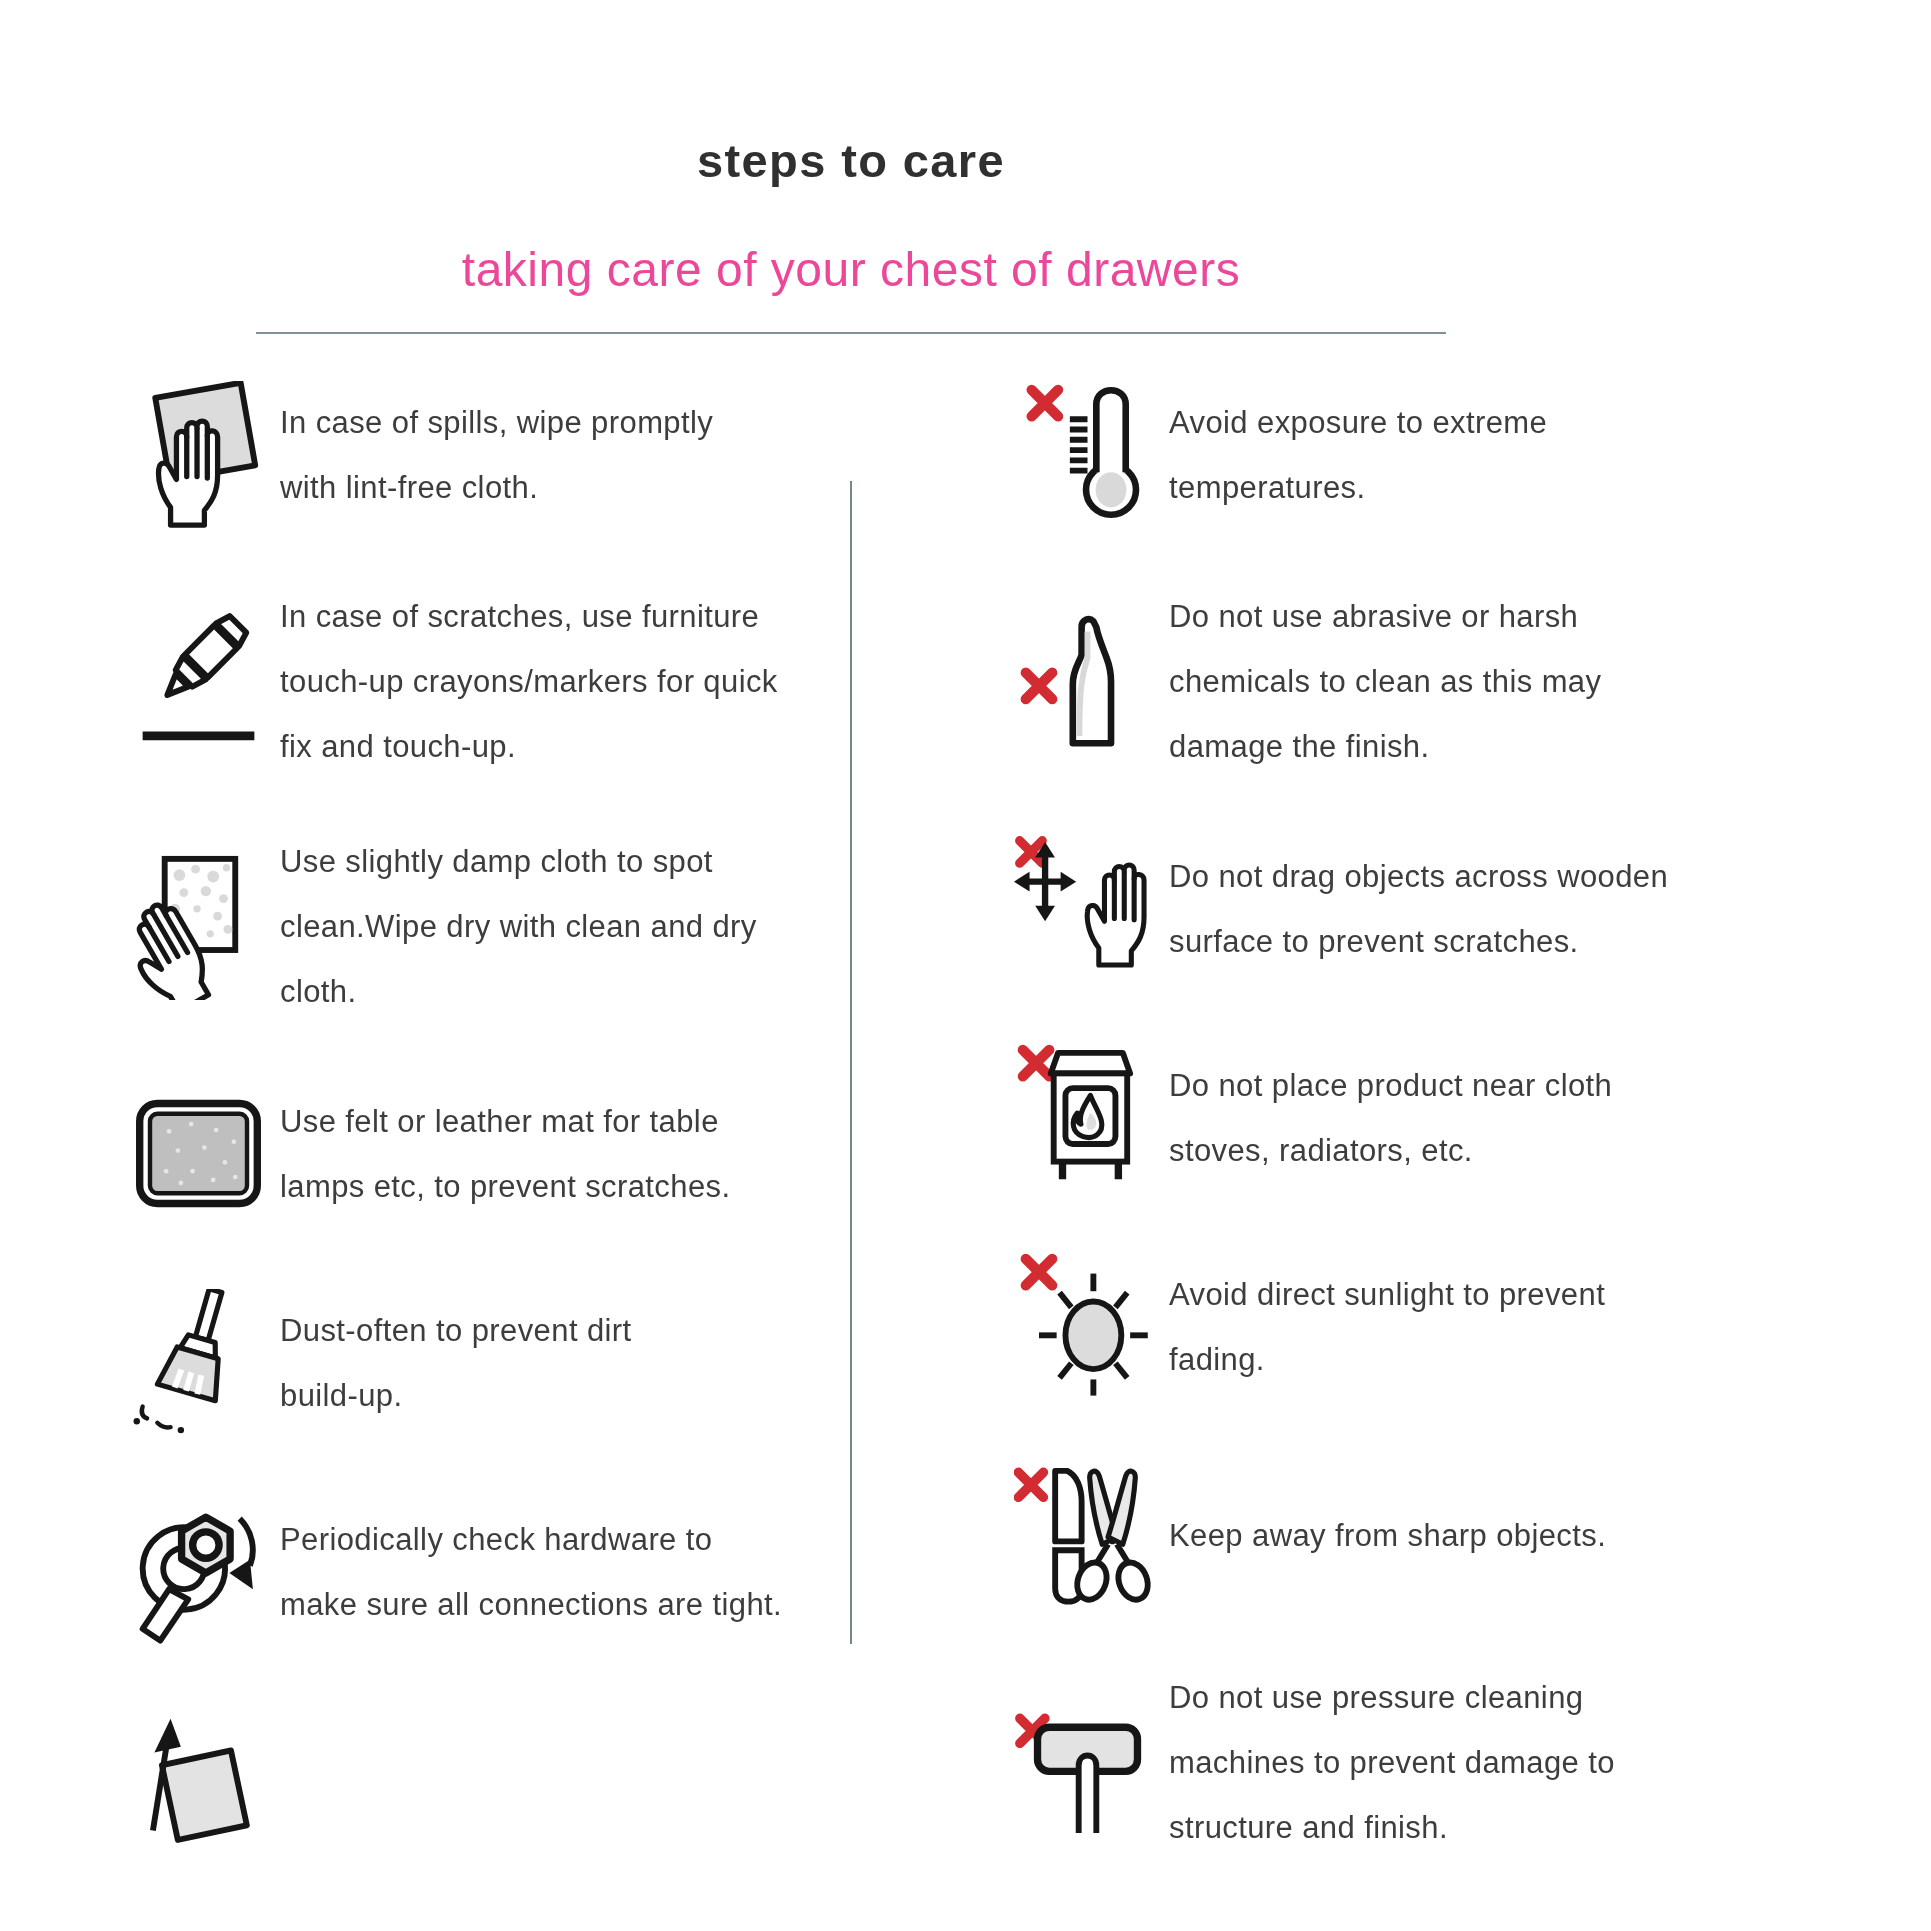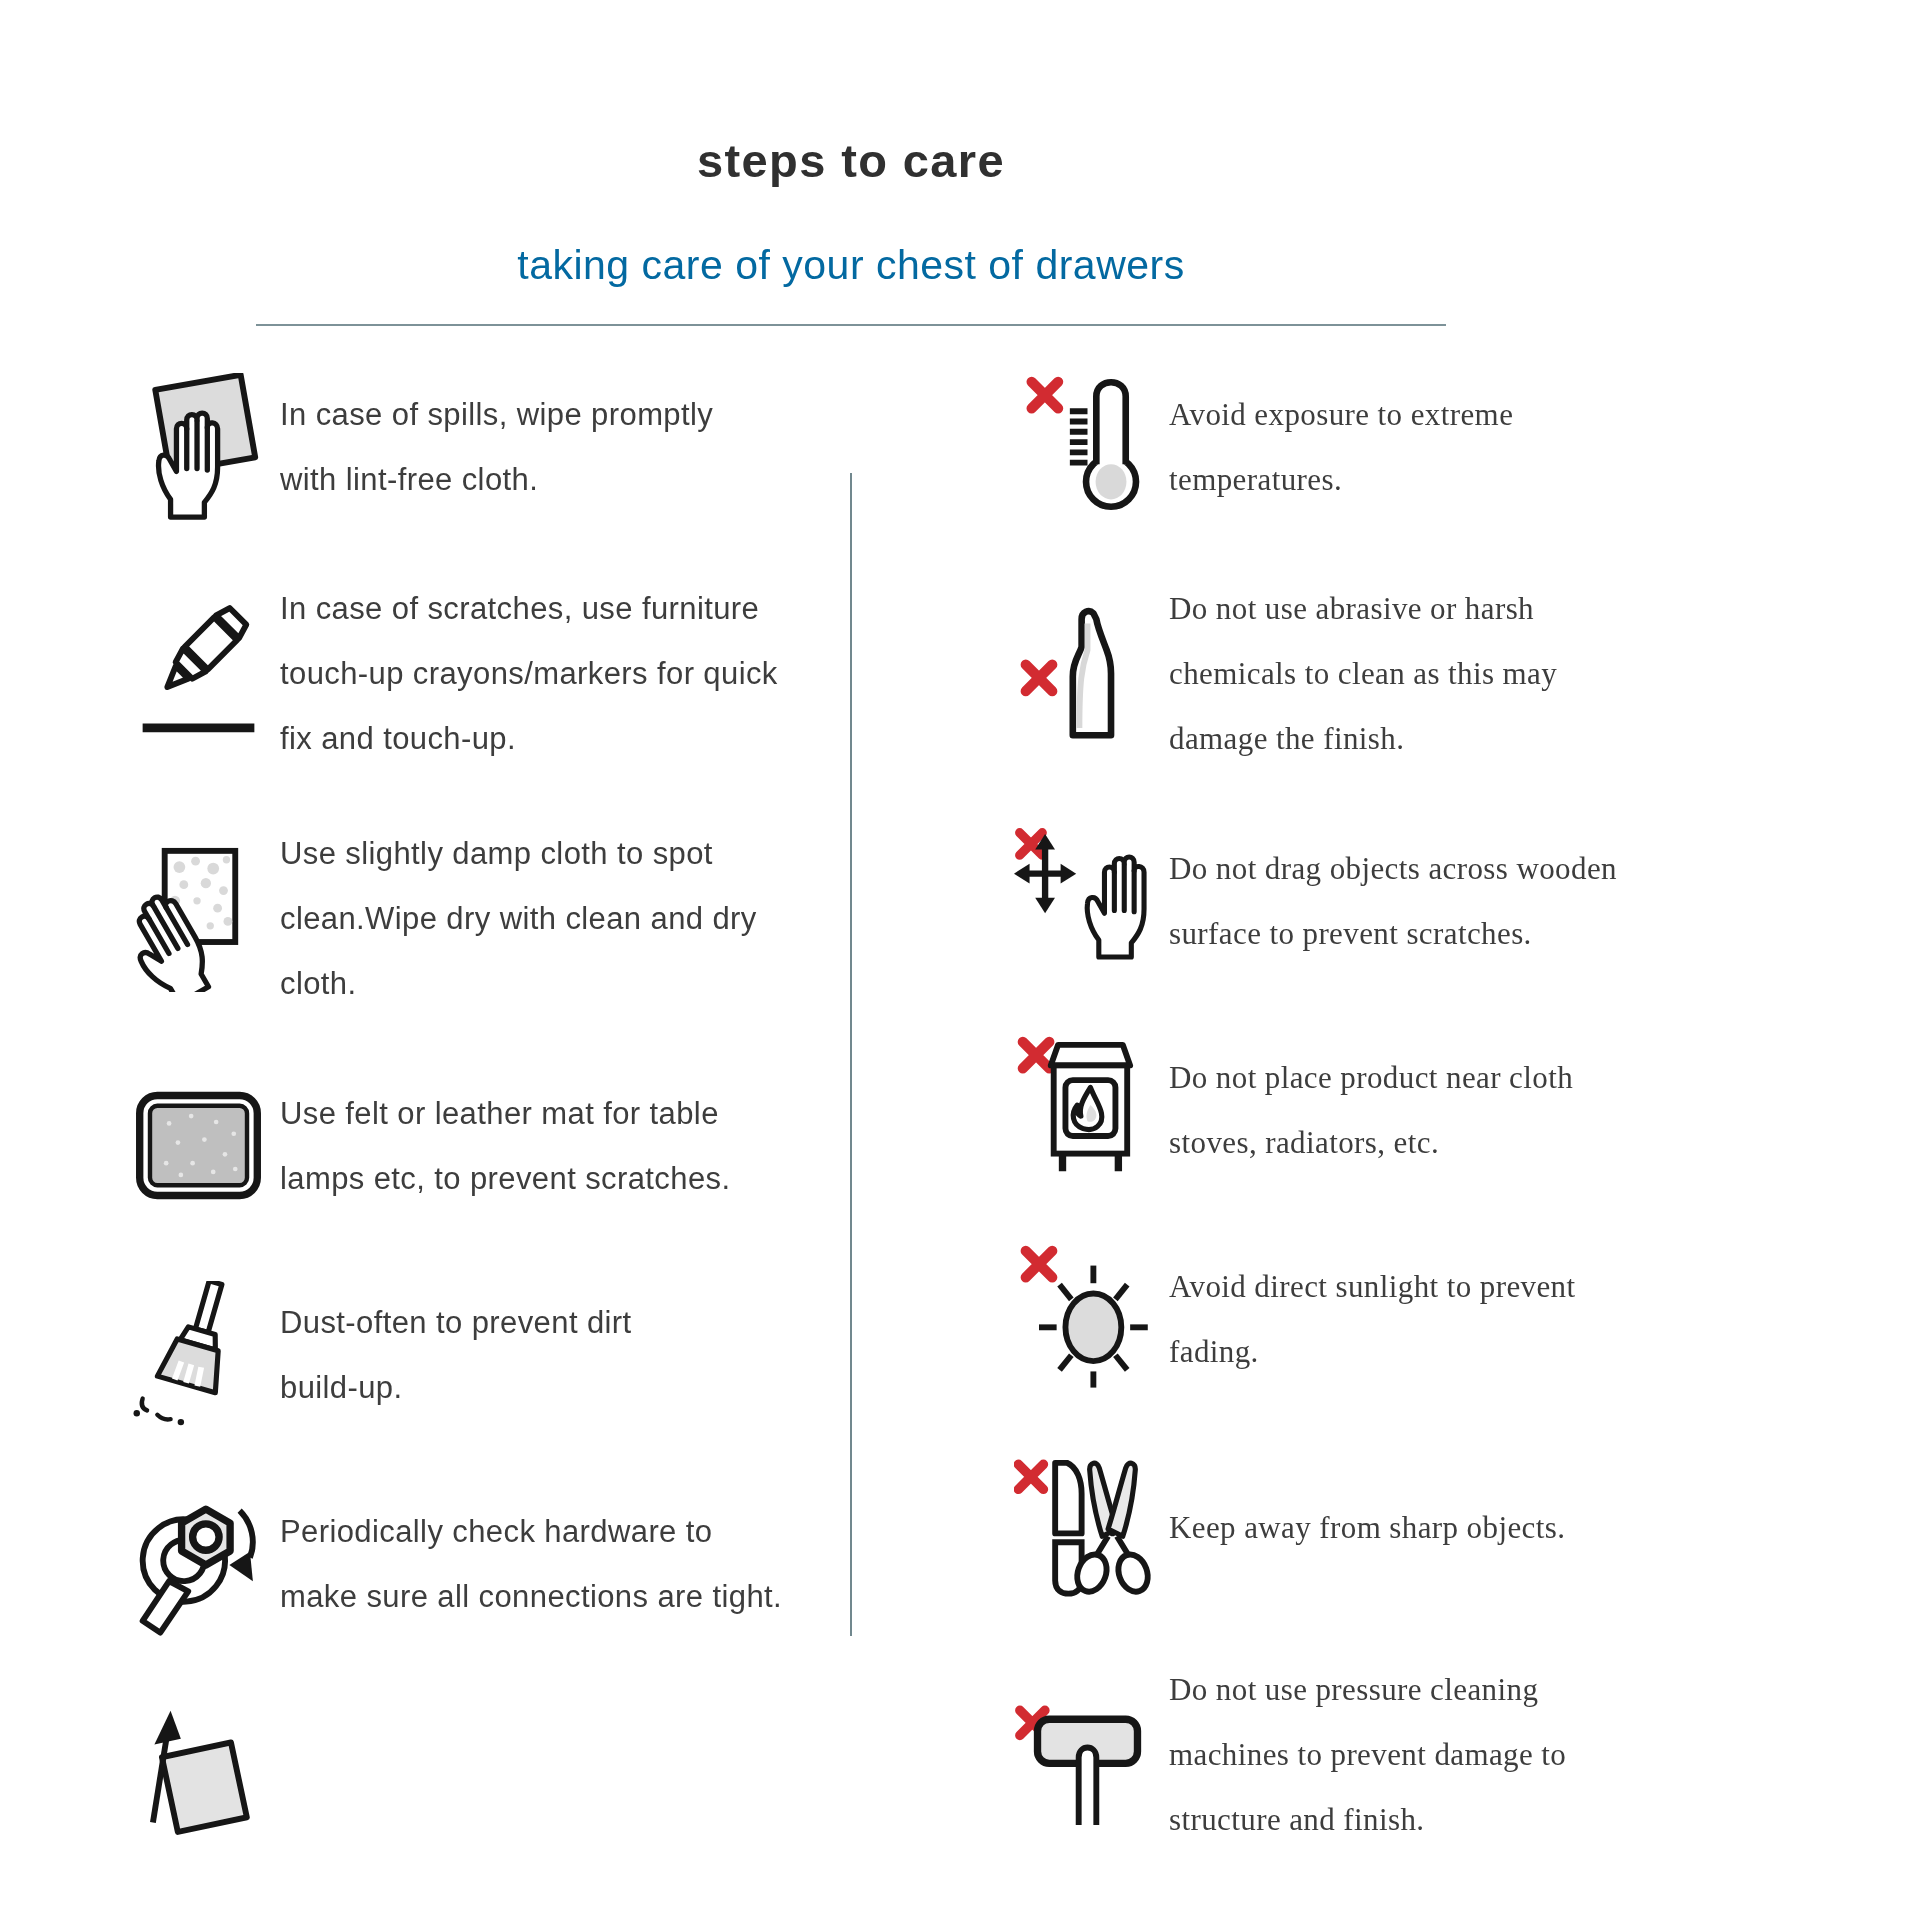--- a/index.html
+++ b/index.html
@@ -6,37 +6,37 @@
   body{
     width:1931px;height:1931px;background:#ffffff;overflow:hidden;
     font-family:"Liberation Sans","DejaVu Sans",sans-serif;color:#3d3d3d;
   }
   .page{width:1702px;height:1931px;position:relative;}
   .title{
     text-align:center;padding-top:133px;font-size:47px;font-weight:700;
     color:#303030;letter-spacing:1.4px;
   }
   .subtitle{
-    text-align:center;margin-top:54px;font-size:41px;font-weight:400;
-    color:#0369a1;letter-spacing:0.5px;
+    text-align:center;margin-top:54px;font-size:48px;font-weight:400;
+    color:#ec4899;letter-spacing:0.5px;
   }
   .rule{
     width:1190px;margin:35px auto 0;border:none;border-top:2.9px solid #7d9298;height:0;
   }
   .content{
     position:relative;display:grid;grid-template-columns:888px 888px;
     padding:41px 77px 0;
   }
   .v-divider{
     position:absolute;left:calc(50% - 1px);top:147px;width:1.9px;height:1163px;
     background:#71888e;
   }
   .col{display:flex;flex-direction:column;justify-content:center;}
   .col-left{padding-left:39px;}
-  .col-right{padding-left:40px;font-family:Liberation Serif, serif;}
+  .col-right{padding-left:40px;}
   .item{display:flex;align-items:center;margin-bottom:50px;}
   .icon{width:164px;min-width:164px;height:159px;display:flex;align-items:center;justify-content:center;}
   .icon svg{width:147px;height:147px;}
   .text{
     margin:0;font-size:31px;line-height:65px;letter-spacing:0.4px;
     white-space:pre-line;color:#3d3d3d;
   }
   .ink{stroke:#161616;}
 </style>
 </head>

